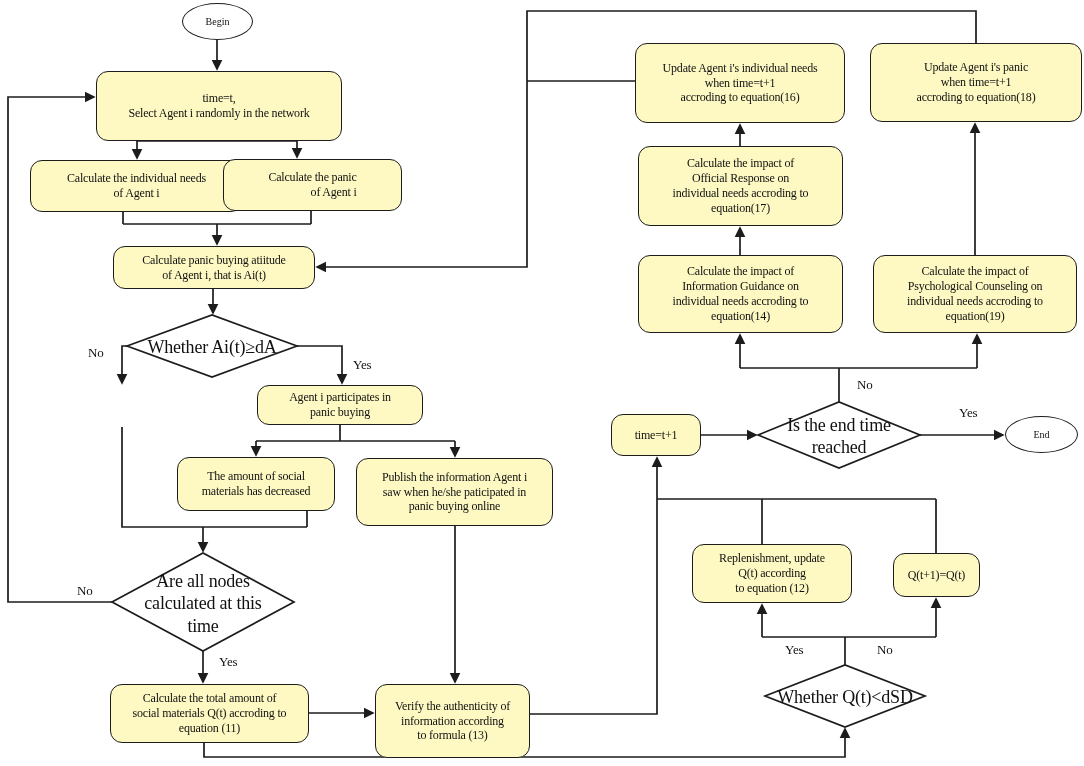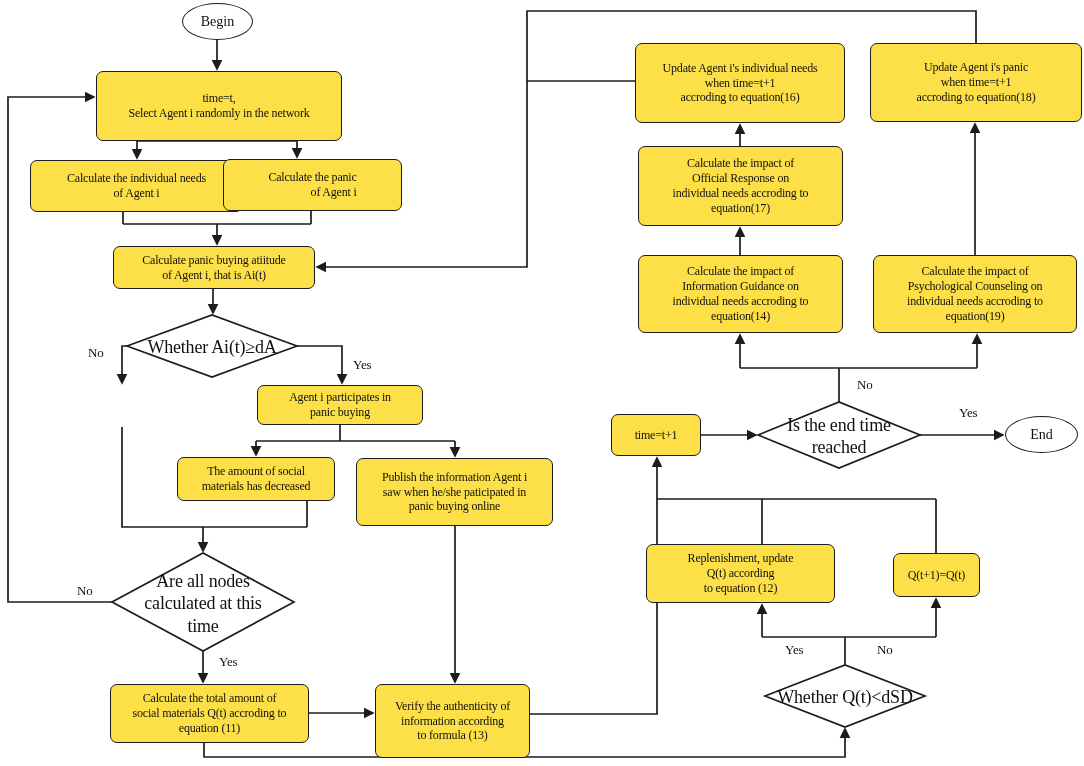--- a/index.html
+++ b/index.html
@@ -3,29 +3,29 @@
 <meta charset="utf-8">
 <style>
   html,body{margin:0;padding:0;background:#ffffff;}
   *{box-sizing:border-box;}
   #canvas{
     position:relative;width:1084px;height:766px;background:#ffffff;
     font-family:"Liberation Serif","DejaVu Serif",serif;color:#111;
   }
   #wires{position:absolute;left:0;top:0;width:1084px;height:766px;}
   .node{
-    position:absolute;border:1.7px solid #1c1c1c;border-radius:7px;background:#fde047;
+    position:absolute;border:1.7px solid #1c1c1c;border-radius:12px;background:#fef9c3;
     display:flex;align-items:center;justify-content:center;text-align:center;
     font-size:12px;line-height:1.24;letter-spacing:-0.2px;white-space:pre-line;
     padding:1px 2px;
   }
   .oval{
     position:absolute;border:1.8px solid #1c1c1c;border-radius:50%;background:#fff;
     display:flex;align-items:center;justify-content:center;text-align:center;
-    font-size:14px;
+    font-size:10px;
   }
   .dlabel{
     position:absolute;transform:translate(-50%,-50%);text-align:center;
     font-size:18px;line-height:1.24;letter-spacing:-0.2px;white-space:pre-line;
   }
   .lbl{
     position:absolute;font-size:13px;letter-spacing:-0.2px;
   }
 </style>
 </head>
@@ -93,21 +93,21 @@
   <div class="node" style="left:96px;top:71px;width:246px;height:70px;">time=t,
 Select Agent i randomly in the network</div>
   <div class="node" style="left:30px;top:160px;width:213px;height:52px;">Calculate the individual needs
 of Agent i</div>
   <div class="node" style="left:223px;top:159px;width:179px;height:52px;text-align:right;">Calculate the panic
 of Agent i</div>
   <div class="node" style="left:113px;top:246px;width:202px;height:43px;">Calculate panic buying atiitude
 of Agent i, that is Ai(t)</div>
   <div class="node" style="left:257px;top:385px;width:166px;height:40px;">Agent i participates in
 panic buying</div>
-  <div class="node" style="left:177px;top:457px;width:158px;height:44px;">The amount of social
+  <div class="node" style="left:177px;top:457px;width:158px;height:54px;">The amount of social
 materials has decreased</div>
   <div class="node" style="left:356px;top:458px;width:197px;height:68px;">Publish the information Agent i
 saw when he/she paticipated in
 panic buying online</div>
   <div class="node" style="left:110px;top:684px;width:199px;height:59px;">Calculate the total amount of
 social materials Q(t) accroding to
 equation (11)</div>
   <div class="node" style="left:375px;top:684px;width:155px;height:74px;">Verify the authenticity of
 information according
 to formula (13)</div>
@@ -123,21 +123,21 @@
 individual needs accroding to
 equation(14)</div>
   <div class="node" style="left:870px;top:43px;width:212px;height:79px;">Update Agent i's panic
 when time=t+1
 accroding to equation(18)</div>
   <div class="node" style="left:873px;top:255px;width:204px;height:78px;">Calculate the impact of
 Psychological Counseling on
 individual needs accroding to
 equation(19)</div>
   <div class="node" style="left:611px;top:414px;width:90px;height:42px;">time=t+1</div>
-  <div class="node" style="left:646px;top:544px;width:189px;height:59px;">Replenishment, update
+  <div class="node" style="left:692px;top:544px;width:160px;height:59px;">Replenishment, update
 Q(t) according
 to equation (12)</div>
   <div class="node" style="left:893px;top:553px;width:87px;height:44px;">Q(t+1)=Q(t)</div>
 
   <div class="dlabel" style="left:212px;top:347px;width:150px;">Whether Ai(t)≥dA</div>
   <div class="dlabel" style="left:203px;top:603px;width:150px;">Are all nodes
 calculated at this time</div>
   <div class="dlabel" style="left:839px;top:436px;width:150px;">Is the end time reached</div>
   <div class="dlabel" style="left:845px;top:697px;width:140px;">Whether Q(t)&lt;dSD</div>
 

